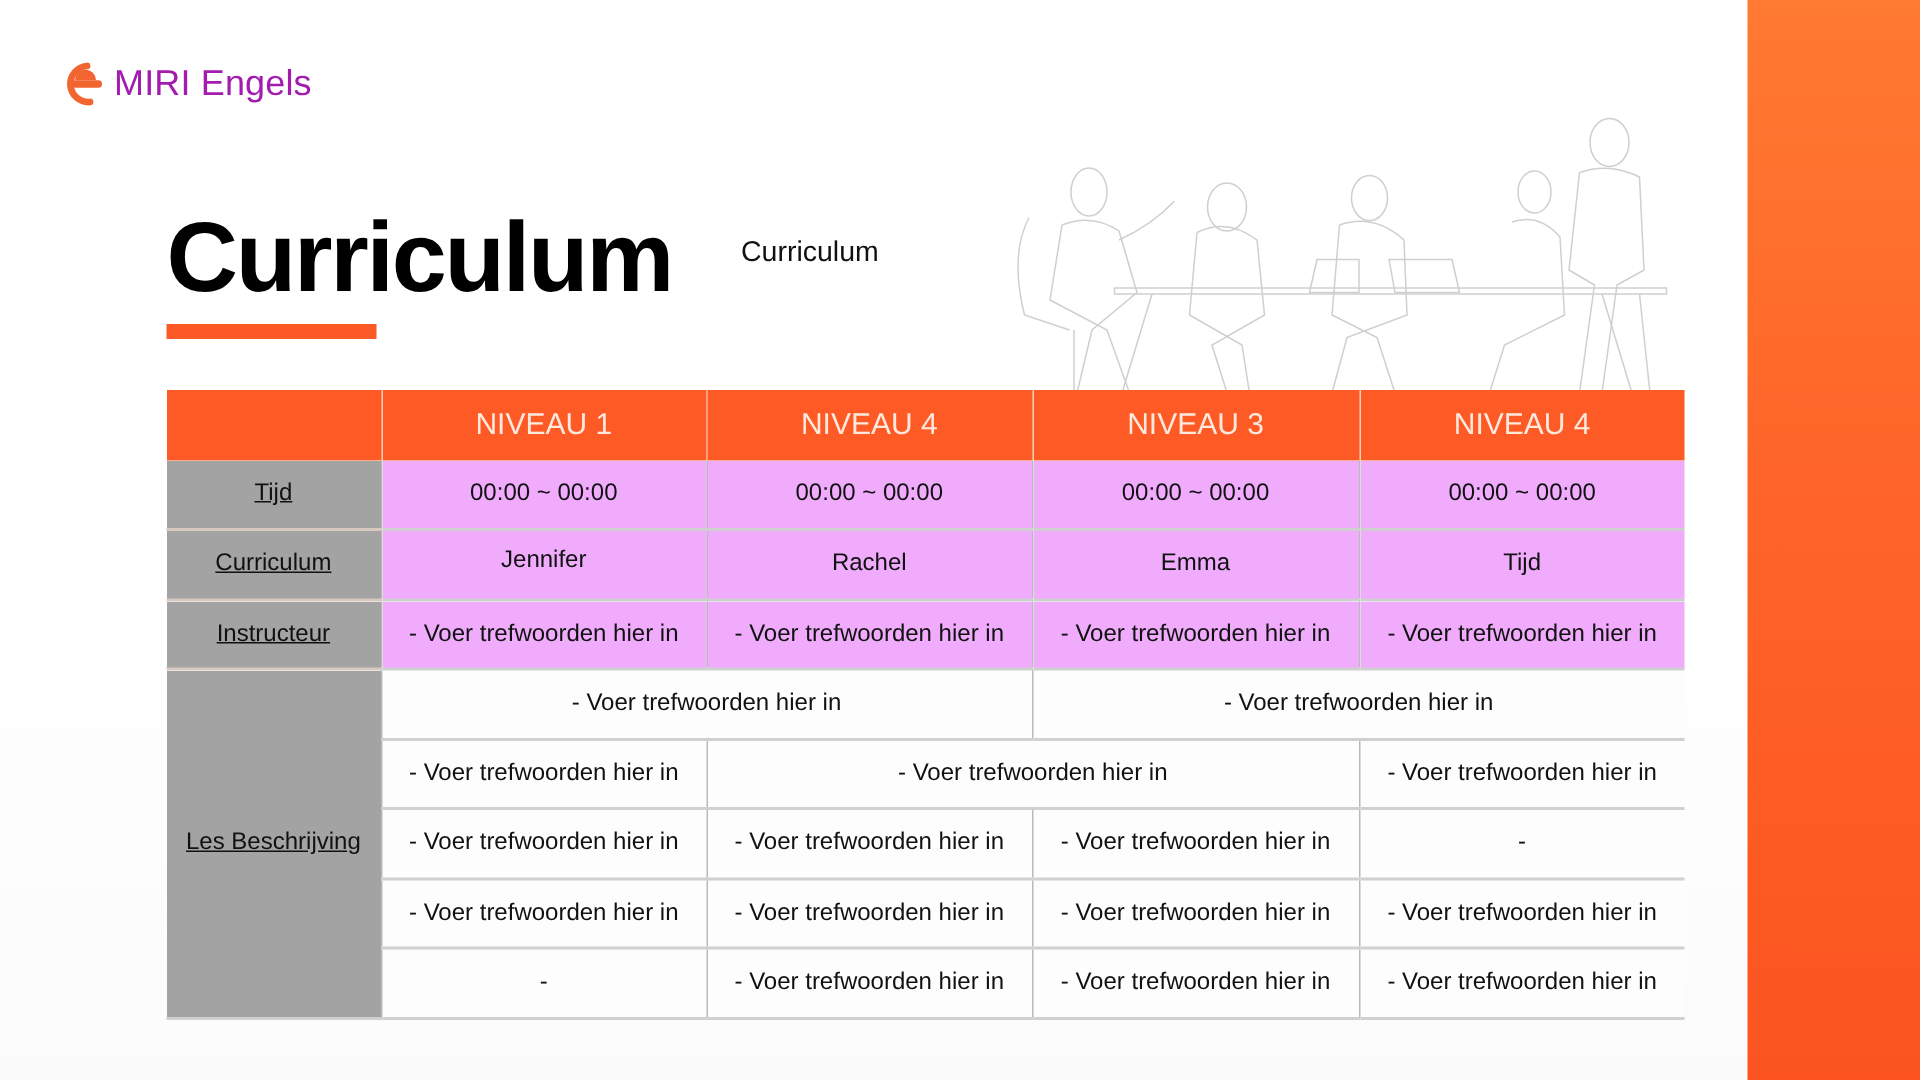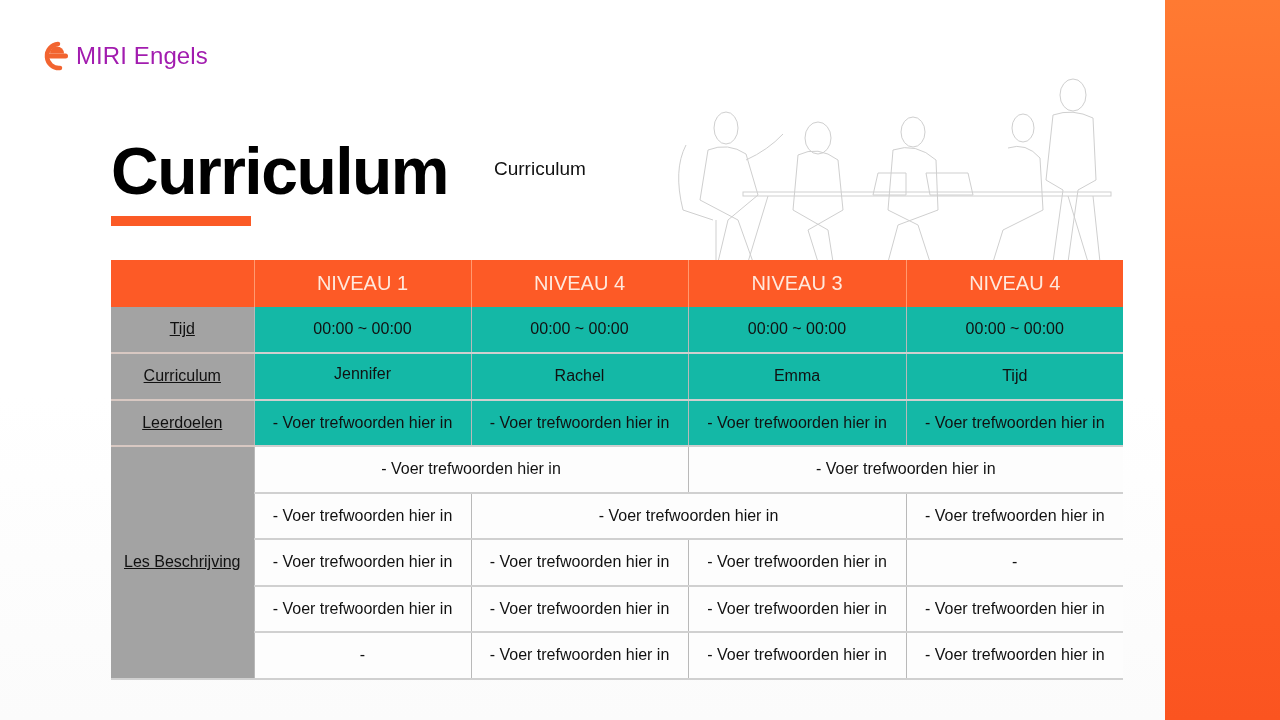--- a/index.html
+++ b/index.html
@@ -30,21 +30,21 @@
     border-collapse: collapse; table-layout: fixed;
     font-size: 16px;
   }
   table.curriculum td, table.curriculum th {
     height: 46.5px; text-align: center; vertical-align: middle;
     font-weight: 400; white-space: nowrap; overflow: hidden;
   }
   th.hdr { background: #fd5a26; color: #ffe8dc; font-size: 20px; border-left: 1px solid #ff9a70; height: 46px; }
   th.hdr.corner { border-left: none; }
   td.rowlabel { background: #a3a3a3; color: #111; border-bottom: 2px solid #d8c8c2; text-decoration: underline; }
-  td.gray { background: #14b8a6; border-left: 1px solid #b9b9b9; border-bottom: 2px solid #cfcfcf; color: #111; }
+  td.gray { background: #f0abfc; border-left: 1px solid #b9b9b9; border-bottom: 2px solid #cfcfcf; color: #111; }
   td.white { background: #fdfdfd; border-left: 1px solid #b9b9b9; border-bottom: 2px solid #d0d0d0; color: #111; }
   td.rowlabel.tall { border-bottom: 2px solid #d0d0d0; }
 </style>
 </head>
 <body>
 
 <div class="bg-fade"></div>
 <div class="side-panel"></div>
 
 <div class="brand">
@@ -117,21 +117,21 @@
     <td class="gray">00:00 ~ 00:00</td>
   </tr>
   <tr>
     <td class="rowlabel">Curriculum</td>
     <td class="gray" style="padding-bottom:4px">Jennifer</td>
     <td class="gray">Rachel</td>
     <td class="gray">Emma</td>
     <td class="gray">Tijd</td>
   </tr>
   <tr>
-    <td class="rowlabel">Leerdoelen</td>
+    <td class="rowlabel">Instructeur</td>
     <td class="gray">- Voer trefwoorden hier in</td>
     <td class="gray">- Voer trefwoorden hier in</td>
     <td class="gray">- Voer trefwoorden hier in</td>
     <td class="gray">- Voer trefwoorden hier in</td>
   </tr>
   <tr>
     <td class="rowlabel tall" rowspan="5">Les Beschrijving</td>
     <td class="white" colspan="2">- Voer trefwoorden hier in</td>
     <td class="white" colspan="2">- Voer trefwoorden hier in</td>
   </tr>

